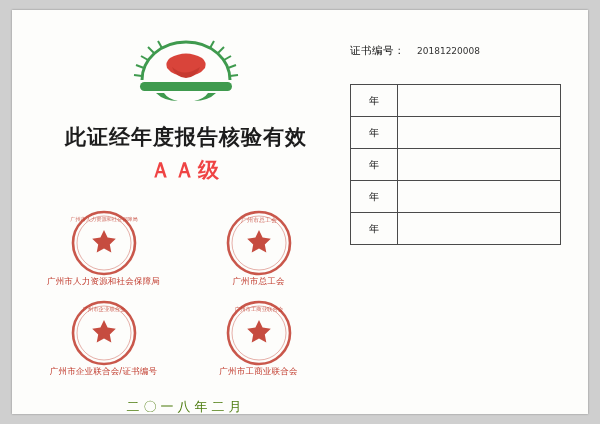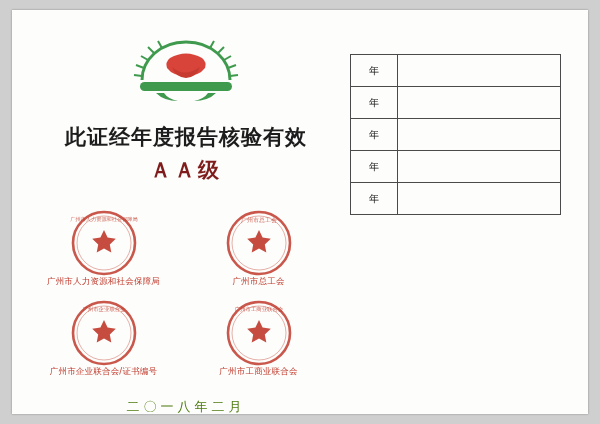--- a/index.html
+++ b/index.html
@@ -35,21 +35,21 @@
     color:#1d1d1d;
     letter-spacing:1px;
     line-height:1.25;
   }
   #grade-title{
     margin-top:6px;
     text-align:center;
     font-family:"DejaVu Sans","Liberation Sans",sans-serif;
     font-size:21px;
     font-weight:bold;
-    color:#7f1d1d;
+    color:#ef4444;
     letter-spacing:3px;
   }
   
   #seals{
     margin-top:22px;
     width:290px;
   }
   .seal-row{
     display:flex;
     justify-content:center;
@@ -233,20 +233,24 @@
         </div>
       </div>
 
     </div>
 
     <div id="issue-date">二〇一八年二月</div>
   </div>
 
   <div id="right-column">
 
+    <div class="field-row">
+      <span class="field-label">证书编号：</span>
+      <span class="field-value">20181220008</span>
+    </div>
 
 
 
     <table id="verify-table">
       <tbody>
           <tr>
         <td class="year-cell">年</td>
         <td class="blank-cell"></td>
       </tr>
       <tr>

